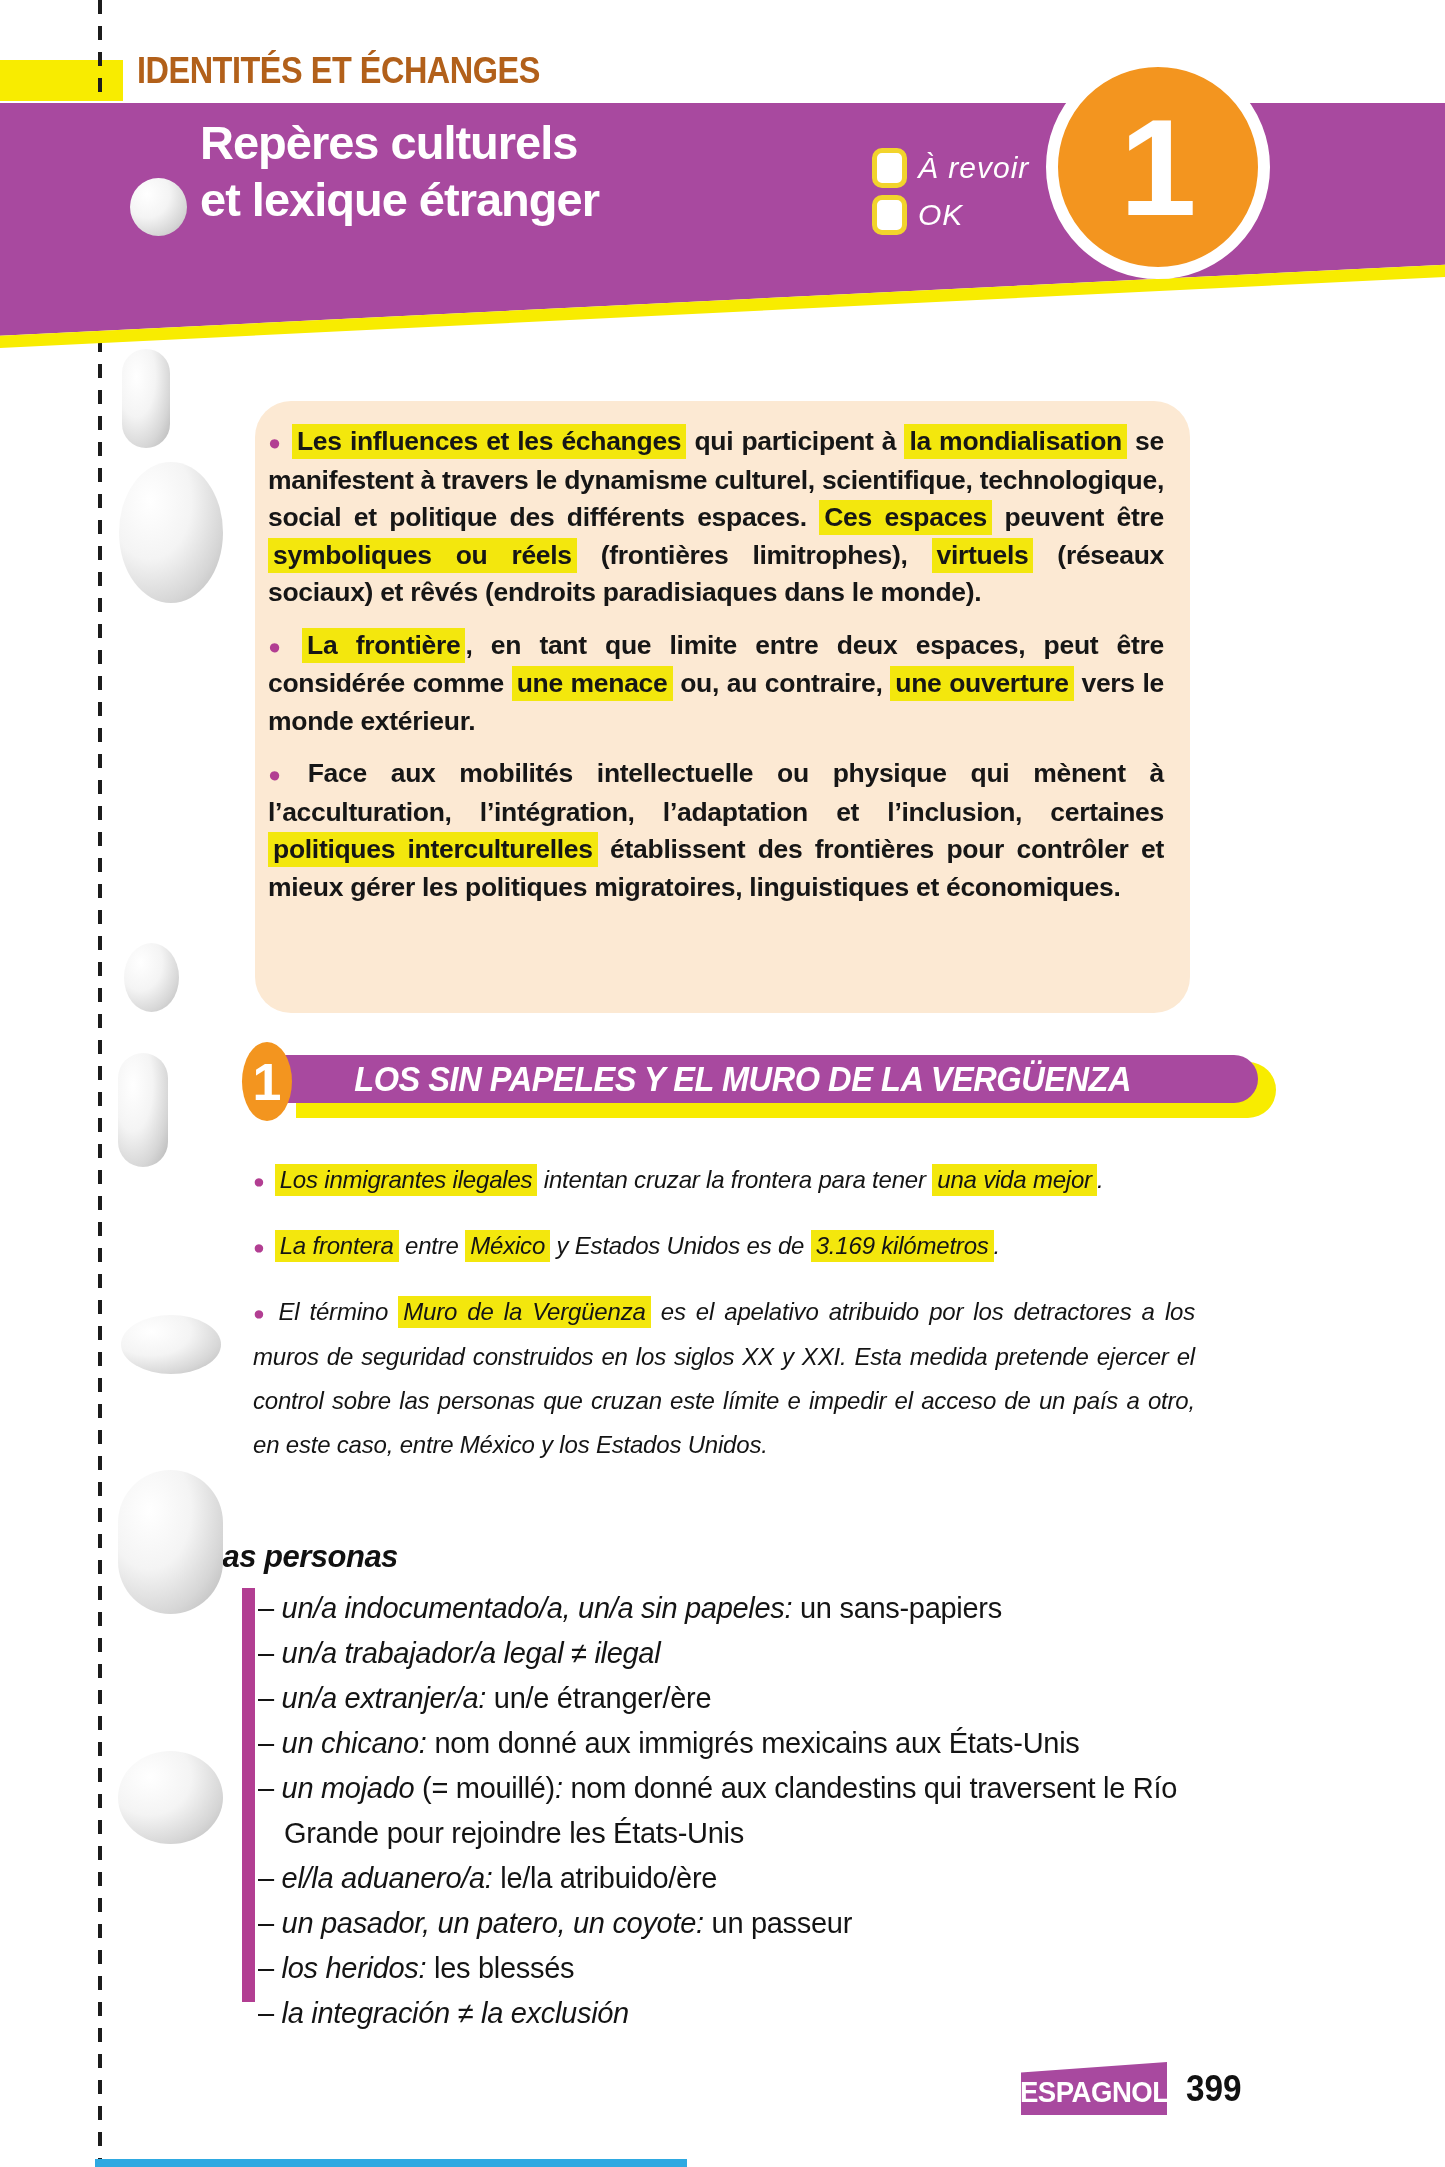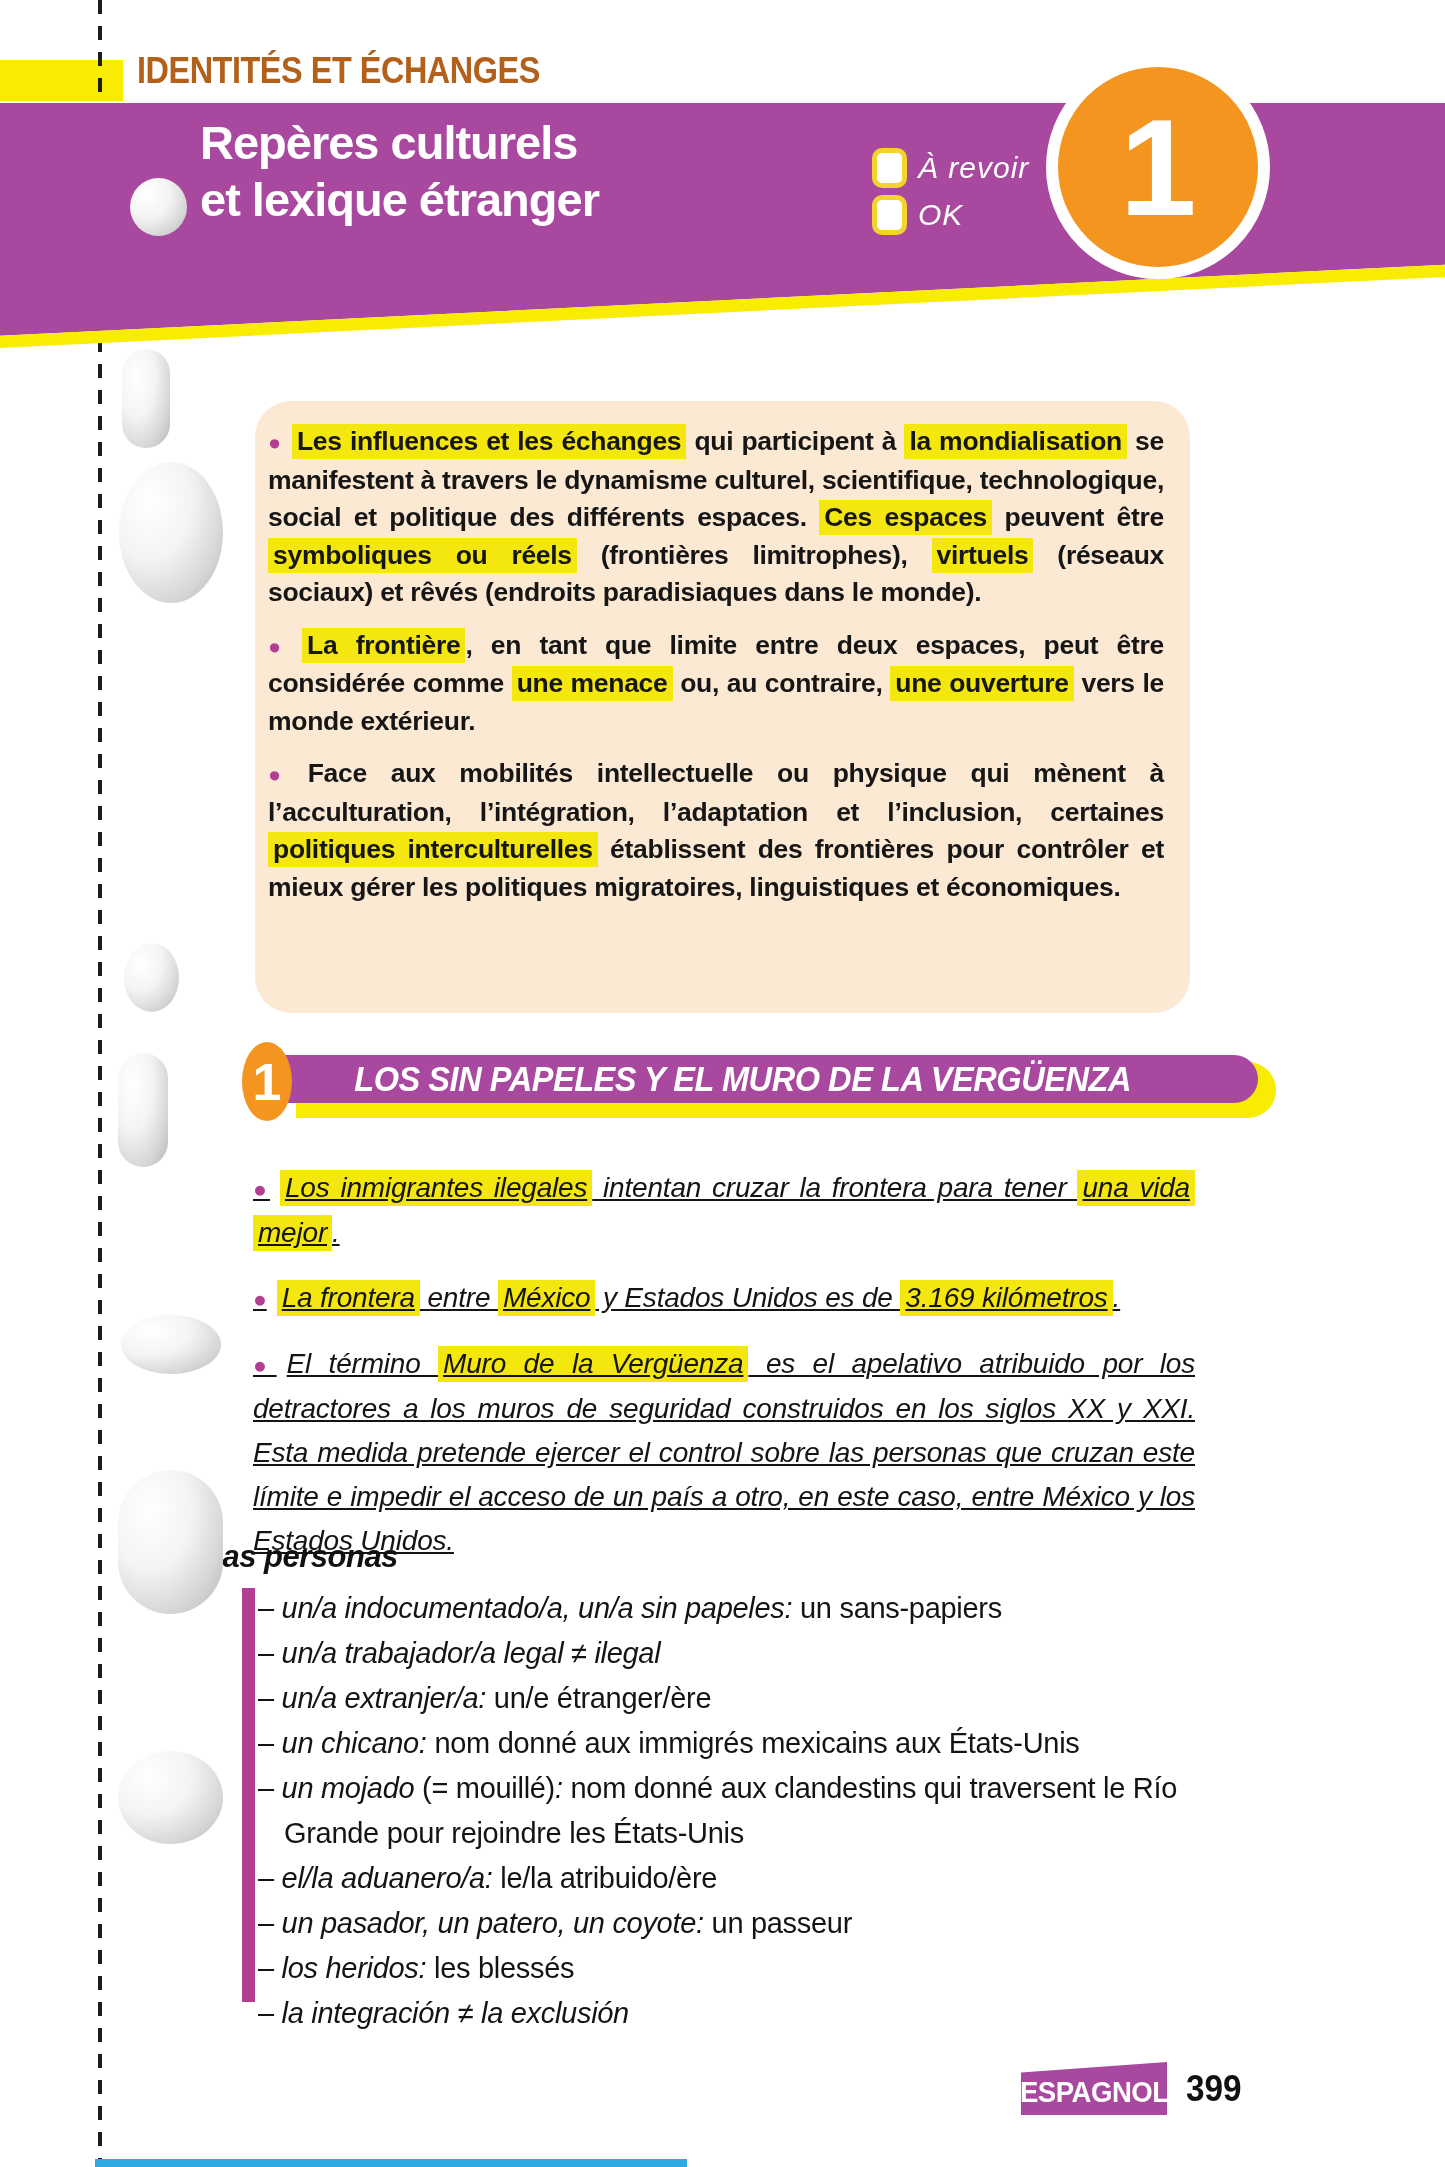--- a/index.html
+++ b/index.html
@@ -97,22 +97,22 @@
   }
   .sec-num{
     position:absolute;left:242px;top:1042px;width:50px;height:79px;z-index:4;
     background:var(--c-orange,#f3951f);border-radius:50%;
     display:flex;align-items:center;justify-content:center;
     color:#fff;font-size:52px;font-weight:bold;
   }
   
   .spanish-block{position:absolute;left:253px;top:1150px;width:942px;z-index:2;}
   .es-para{
-    font-style:italic;font-size:28px;line-height:44px;text-align:justify;
-    margin:16px 0 21px;letter-spacing:-0.2px;color:#141414;text-decoration:underline;
+    font-style:italic;font-size:24px;line-height:44px;text-align:justify;
+    margin:8px 0 21px;letter-spacing:-0.2px;color:#141414;
   }
   .es-para .bullet{font-style:normal;}
   
   .vocab-heading{
     position:absolute;left:204px;top:1539px;z-index:2;
     font-weight:bold;font-style:italic;font-size:31px;color:#111;letter-spacing:-0.5px;
   }
   .vocab-bar{position:absolute;left:242px;top:1588px;width:13px;height:414px;z-index:2;background:var(--c-bullet,#b5409a);}
   .vocab-list{position:absolute;left:258px;top:1586px;width:965px;z-index:2;}
   .vocab-item{

